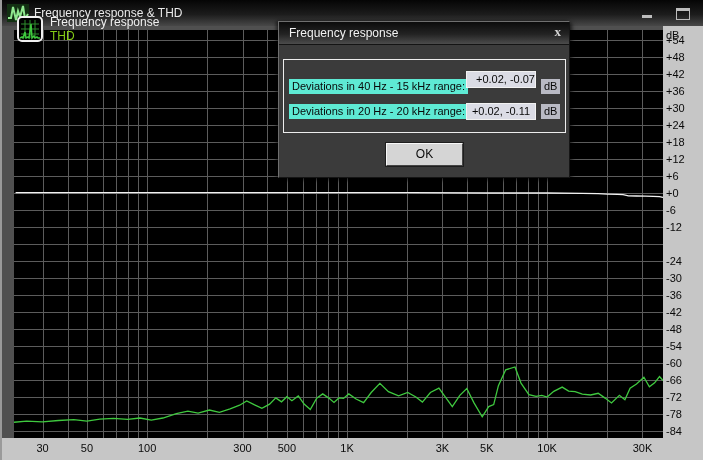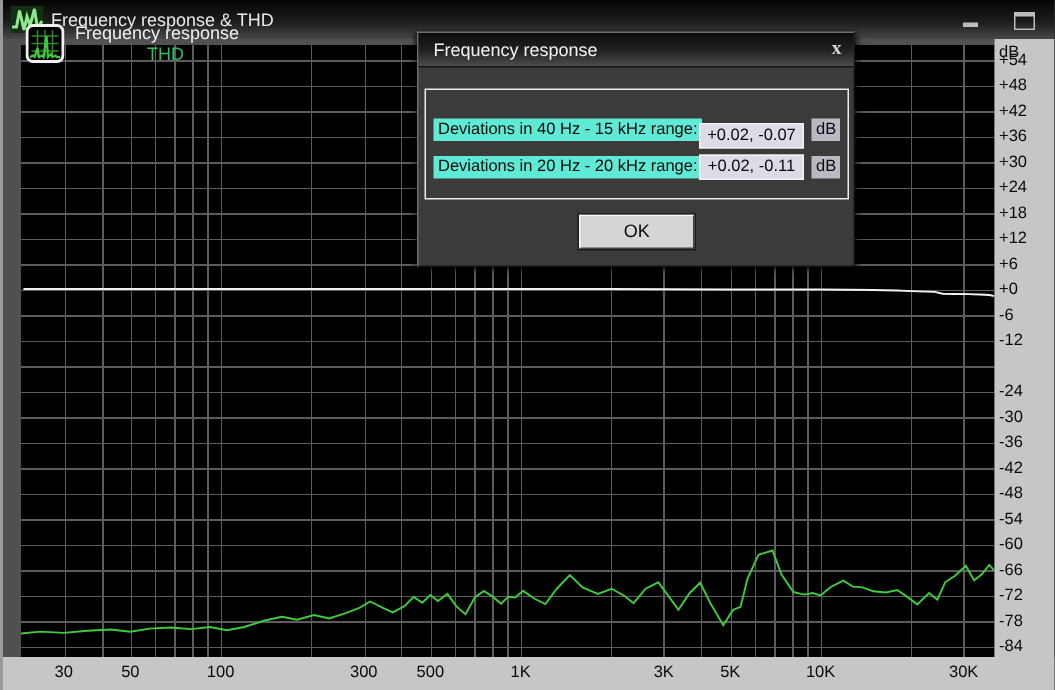--- a/index.html
+++ b/index.html
@@ -201,32 +201,32 @@
         <line x1="4" y1="8" x2="22" y2="8"></line>
           <line x1="4" y1="13" x2="22" y2="13"></line>
           <line x1="4" y1="18" x2="22" y2="18"></line>
         <line x1="8" y1="4" x2="8" y2="22"></line>
           <line x1="13" y1="4" x2="13" y2="22"></line>
           <line x1="18" y1="4" x2="18" y2="22"></line>
       </g>
       <polyline points="3,22 5,21 6,22 8,16 9,22 11,21 12,22 14,8 15,22 17,20 18,22 20,21 21,22 23,22" fill="none" stroke="#3fc93f" stroke-width="1.5"></polyline>
     </svg>
     <span id="legend-fr" class="legend-label" style="color: rgb(240, 240, 240);">Frequency response</span>
-    <span id="legend-thd" class="legend-label" style="color: #22c55e; margin-left: 48px;">THD</span>
+    <span id="legend-thd" class="legend-label" style="color: #84cc16;">THD</span>
   </div>
 
   <div id="dialog">
     <div id="dialog-titlebar">
       <span id="dialog-title">Frequency response</span>
       <span id="dialog-close">x</span>
     </div>
     <div id="dialog-frame"></div>
 
     <span class="dlg-row-label" style="top:57px;">Deviations in 40 Hz - 15 kHz range:</span>
-    <span class="dlg-row-value" style="top:60px;">+0.02, -0.07</span>
+    <span class="dlg-row-value" style="top:49px;text-align:right;">+0.02, -0.07</span>
     <span class="dlg-row-unit" style="top:57px;">dB</span>
 
     <span class="dlg-row-label" style="top:82px;">Deviations in 20 Hz - 20 kHz range:</span>
     <span class="dlg-row-value" style="top:81px;">+0.02, -0.11</span>
     <span class="dlg-row-unit" style="top:82px;">dB</span>
 
     <div id="ok-button">OK</div>
   </div>
 
 </div>

